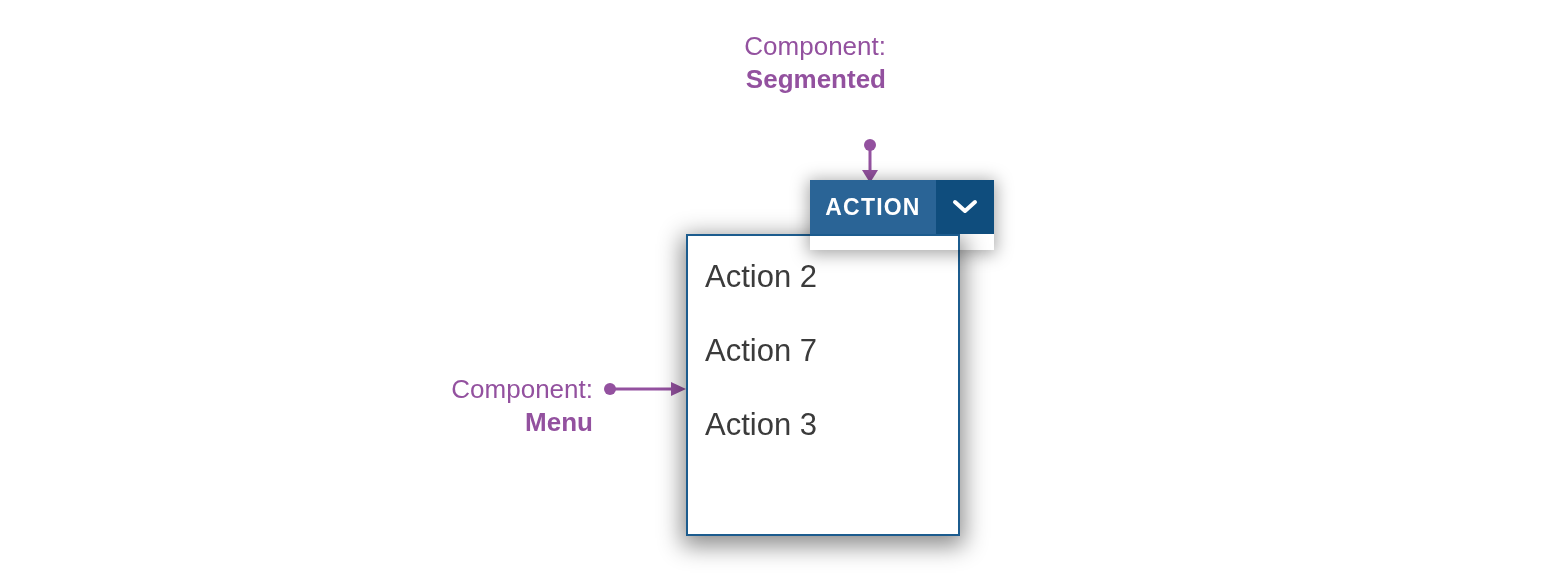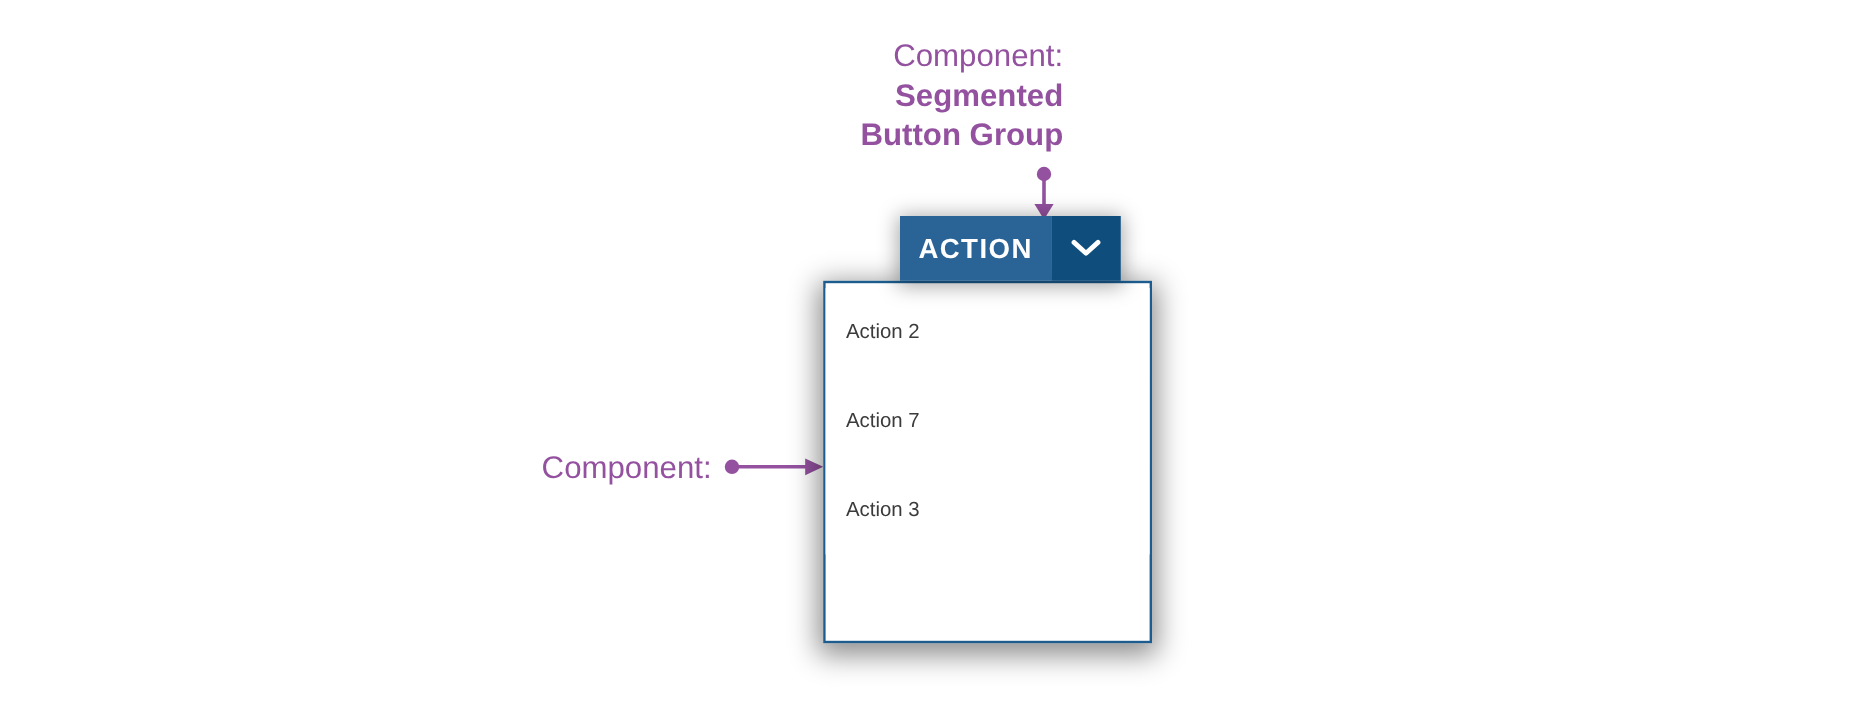--- a/index.html
+++ b/index.html
@@ -28,23 +28,23 @@
 
   .arrow-svg { position: absolute; display: block; }
   .arrow-top { left: 810px; top: 136px; }
   .arrow-left { left: 554px; top: 381px; }
   .arrow-fill { fill: #93519f; }
   .arrow-stroke { stroke: #93519f; stroke-width: 3; fill: none; }
 
   
   .button-group {
     position: absolute;
-    left: 702px;
+    left: 762px;
     top: 180px;
-    height: 54px;
+    height: 70px;
     display: flex;
     z-index: 3;
     box-shadow: 0 2px 16px 2px rgba(0, 0, 0, 0.35);
   }
   .btn {
     border: none;
     cursor: pointer;
     display: flex;
     align-items: center;
     justify-content: center;
@@ -85,35 +85,34 @@
     border: 2px solid #1c5c8e;
     box-shadow: 0 6px 22px 4px rgba(0, 0, 0, 0.45);
     z-index: 2;
     padding-top: 4px;
   }
   .menu-item {
     height: 74px;
     display: flex;
     align-items: center;
     padding-left: 17px;
-    font-size: 17px;
+    font-size: 31px;
     color: #3b3b3b;
     cursor: pointer;
     background: #ffffff;
   }
 </style>
 </head>
 <body>
 
 <div class="canvas">
 
   <div class="annotation annotation-top">
     <div>Component:</div>
     <div class="bold">Segmented</div>
-    <div class="bold">Button Group</div>
   </div>
 
   <svg class="arrow-svg arrow-top" width="24" height="48" viewBox="0 0 24 48">
     <circle class="arrow-fill" cx="12" cy="9" r="6"></circle>
     <line class="arrow-stroke" x1="12" y1="13" x2="12" y2="36"></line>
     <polygon class="arrow-fill" points="4,34 20,34 12,47"></polygon>
   </svg>
 
   <div class="button-group">
     <button class="btn btn-primary">ACTION</button>
@@ -125,20 +124,21 @@
   </div>
 
   <div class="menu">
     <div class="menu-item">Action 2</div>
     <div class="menu-item">Action 7</div>
     <div class="menu-item">Action 3</div>
   </div>
 
   <div class="annotation annotation-left">
     <div>Component:</div>
+    <div class="bold">Menu</div>
   </div>
 
   <svg class="arrow-svg arrow-left" width="85" height="16" viewBox="0 0 85 16">
     <circle class="arrow-fill" cx="8" cy="8" r="6"></circle>
     <line class="arrow-stroke" x1="12" y1="8" x2="70" y2="8"></line>
     <polygon class="arrow-fill" points="69,1 69,15 84,8"></polygon>
   </svg>
 
 </div>
 

